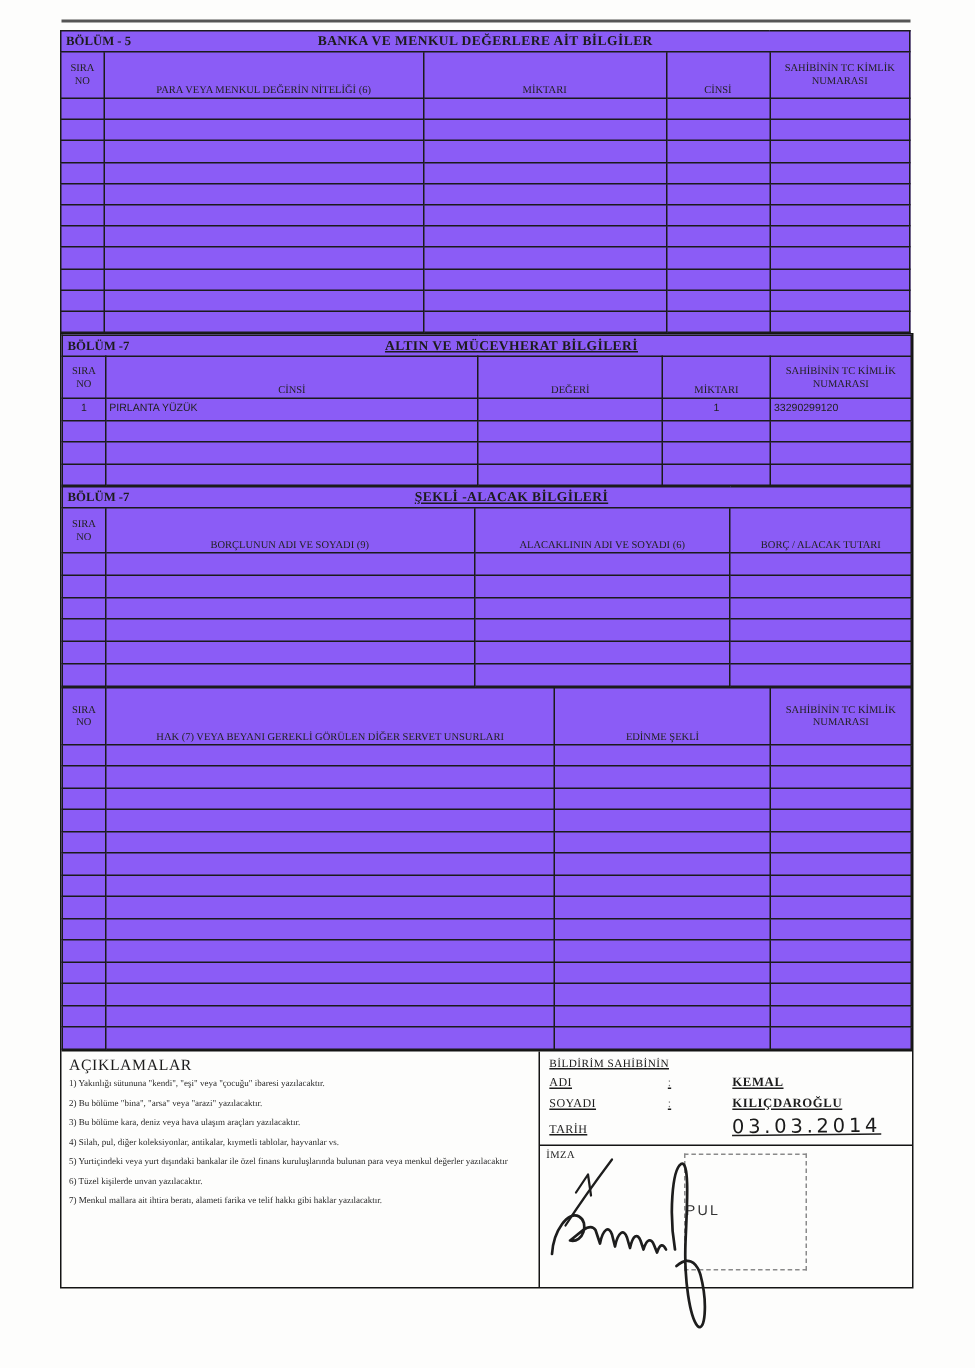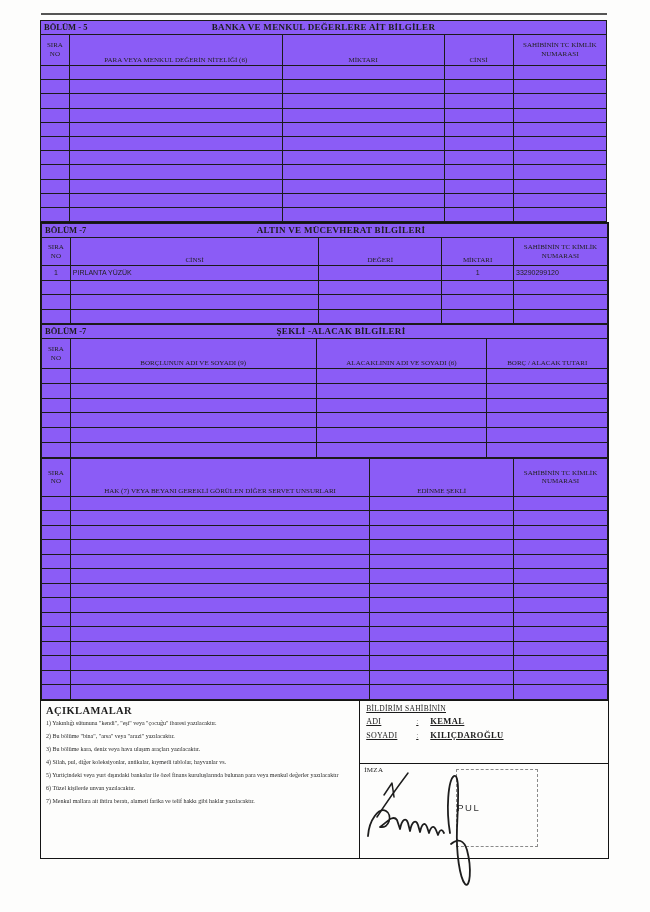--- a/index.html
+++ b/index.html
@@ -5,45 +5,45 @@
   html,body{margin:0;padding:0;background:#ffffff;}
   .page{position:relative;width:650px;height:912px;background:#fdfdfc;font-family:"Liberation Serif",serif;color:#1c1c1c;overflow:hidden;}
   .artifact-line{position:absolute;left:41px;top:13px;width:566px;height:2px;background:#2a2a2a;opacity:.8;}
 
   table.sheet{border-collapse:collapse;table-layout:fixed;width:567px;background:#8b5cf6;}
   .sheet td{border:1px solid #1b1b1b;padding:0 2px;overflow:hidden;font-size:7px;}
   .title-row td{height:13px;padding:0;}
   .titlebar{position:relative;width:100%;height:100%;}
   .sec-label{position:absolute;left:3px;top:1px;font-weight:bold;font-size:8.5px;white-space:nowrap;}
   .sec-title{display:block;text-align:center;font-weight:bold;font-size:9px;letter-spacing:.3px;padding-top:1px;white-space:nowrap;}
-  .u .sec-title{padding-left:33px;}
+  .u .sec-title{text-decoration:underline;padding-left:33px;}
   .hc{text-align:center;font-size:7px;line-height:1.25;color:#222;vertical-align:middle;}
   .vb{vertical-align:bottom;padding-bottom:2px;}
   .s5 .head td{height:30px;}
   .s6 .head td{height:27px;}
   .s7 .head td{height:29px;}
   .s8 .head td{height:37px;}
   .s5 .rows td{height:13.2px;}
   .s6 .rows td,.s6 .datarow td{height:13.5px;}
   .s7 .rows td{height:13.8px;}
   .s8 .rows td{height:13.5px;}
   .val{font-family:"Liberation Sans",sans-serif;font-size:8.5px;color:#222;}
   .c{text-align:center;}
 
   .mainblock{position:absolute;left:40px;top:222px;width:567px;border:1.2px solid #141414;}
   .mainblock table.sheet{width:100%;}
 
   .bottom{display:flex;height:157px;border-top:1px solid #141414;font-family:"Liberation Serif",serif;}
   .aciklamalar{width:56.3%;border-right:1.2px solid #141414;padding:3px 7px 0 5px;box-sizing:border-box;}
-  .acik-title{font-size:10.5px;font-weight:bold;letter-spacing:.4px;margin:1px 0 4px 0;}
+  .acik-title{font-size:10.5px;font-weight:normal;letter-spacing:.4px;margin:1px 0 4px 0;}
   .note{font-size:6px;line-height:1.25;color:#2b2b2b;margin-bottom:5.5px;max-width:300px;}
   .bildirim{width:43.7%;display:flex;flex-direction:column;box-sizing:border-box;}
   .binfo{height:62px;padding:3px 6px 0 6px;box-sizing:border-box;text-decoration:underline;}
   .btitle{font-size:7.5px;letter-spacing:.3px;margin-bottom:3px;}
-  .brow{display:flex;align-items:baseline;height:14px;font-size:8px;}
+  .brow{display:flex;align-items:baseline;height:14px;font-size:8px;gap:29px;}
   .blabel{width:50px;letter-spacing:.3px;}
   .bcolon{width:14px;color:#777;}
   .bval{font-weight:bold;font-size:8.5px;letter-spacing:.4px;}
   .handwrite{font-family:"DejaVu Sans",sans-serif;font-weight:normal;font-size:13px;letter-spacing:2.5px;transform:rotate(-.6deg);color:#1a1a1a;}
   .imza{flex:1;border-top:1.4px solid #141414;position:relative;}
   .imza-label{position:absolute;left:4px;top:2px;font-size:7px;letter-spacing:.3px;}
   .pulbox{position:absolute;left:96px;top:5px;width:80px;height:76px;border:1px dashed #8a8a8a;display:flex;align-items:center;justify-content:flex-start;}
   .pul-text{font-family:"Liberation Sans",sans-serif;font-size:9.5px;letter-spacing:1.5px;color:#333;}
   .sig{position:absolute;left:4px;top:6px;overflow:visible;z-index:3;}
 </style>
@@ -403,20 +403,25 @@
           <div class="brow">
             <span class="blabel">ADI</span>
             <span class="bcolon">:</span>
             <span class="bval">KEMAL</span>
           </div>
           <div class="brow">
             <span class="blabel">SOYADI</span>
             <span class="bcolon">:</span>
             <span class="bval">KILIÇDAROĞLU</span>
           </div>
+          <div class="brow" style="height:17px;">
+            <span class="blabel">TARİH</span>
+            <span class="bcolon"></span>
+            <span class="bval handwrite">03.03.2014</span>
+          </div>
         </div>
         <div class="imza">
           <span class="imza-label">İMZA</span>
           <div class="pulbox">
             <span class="pul-text">PUL</span>
           </div>
           <svg class="sig" width="145" height="124" viewBox="0 0 145 124">
             <g fill="none" stroke="#1d1d1d" stroke-linecap="round" stroke-linejoin="round">
               <path stroke-width="1.5" d="M44,3 C38,11 24,30 13,47"></path>
               <path stroke-width="1.5" d="M20,25 L28,13 L30,27"></path>

